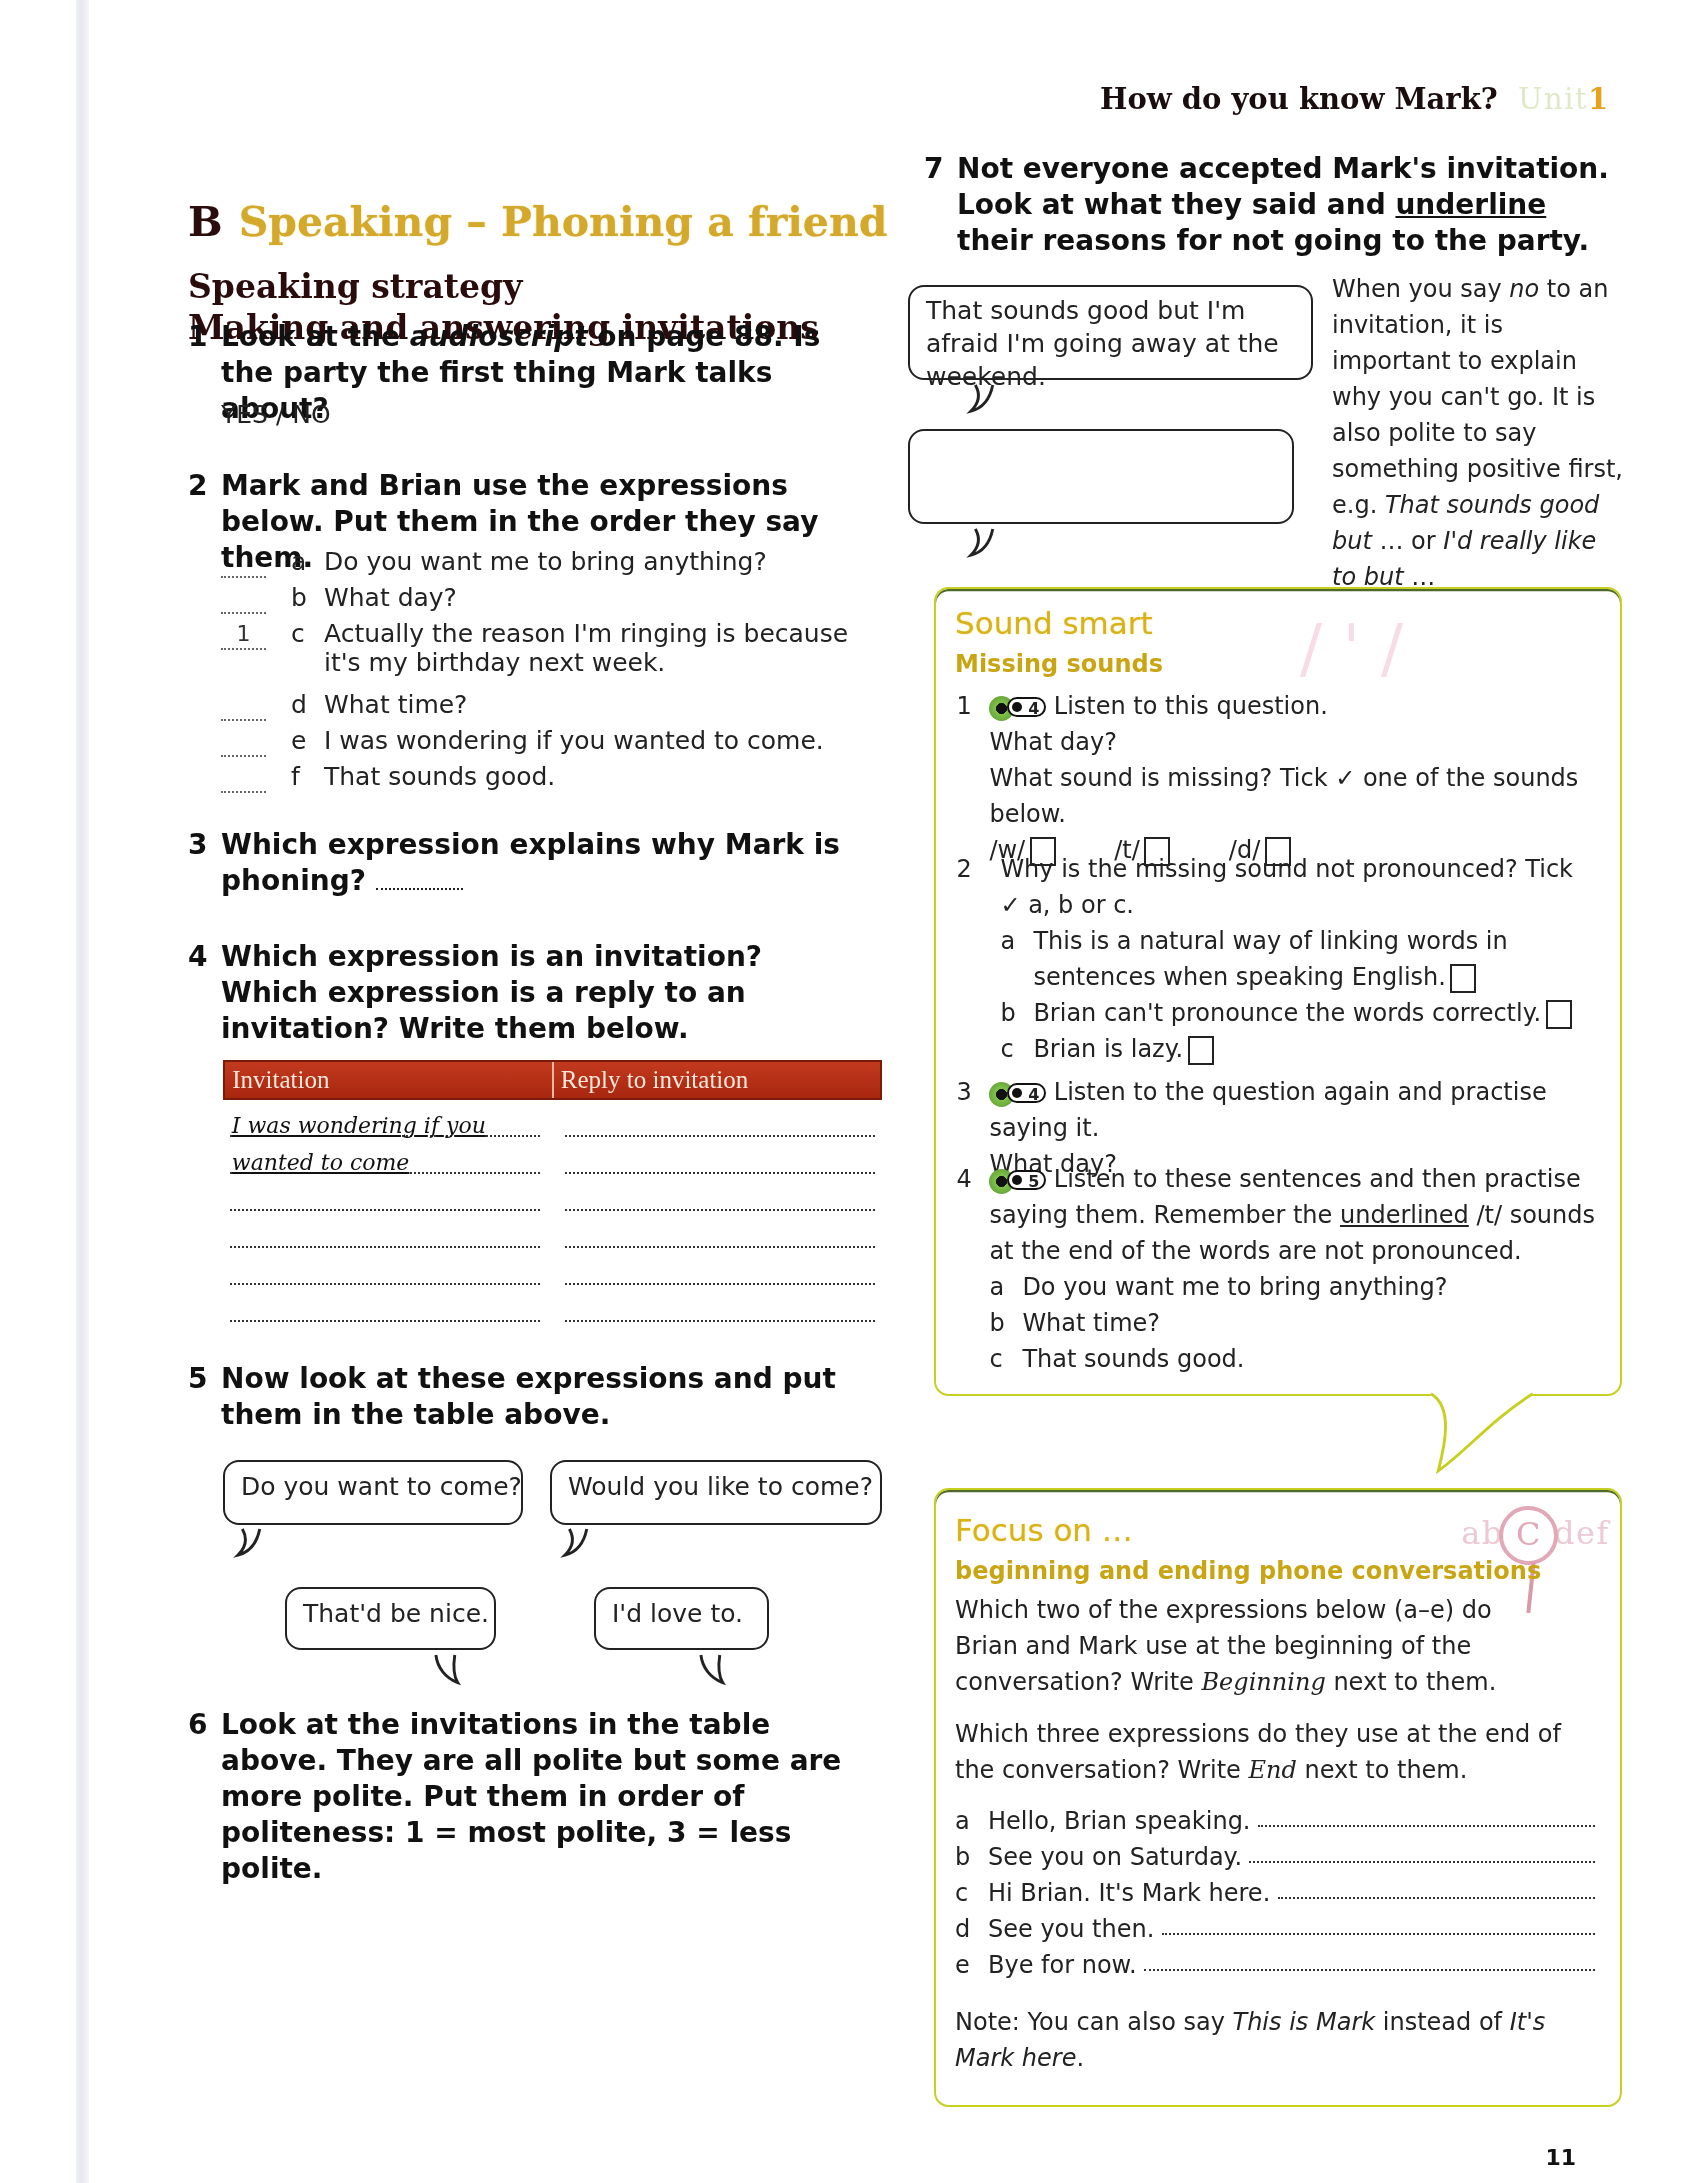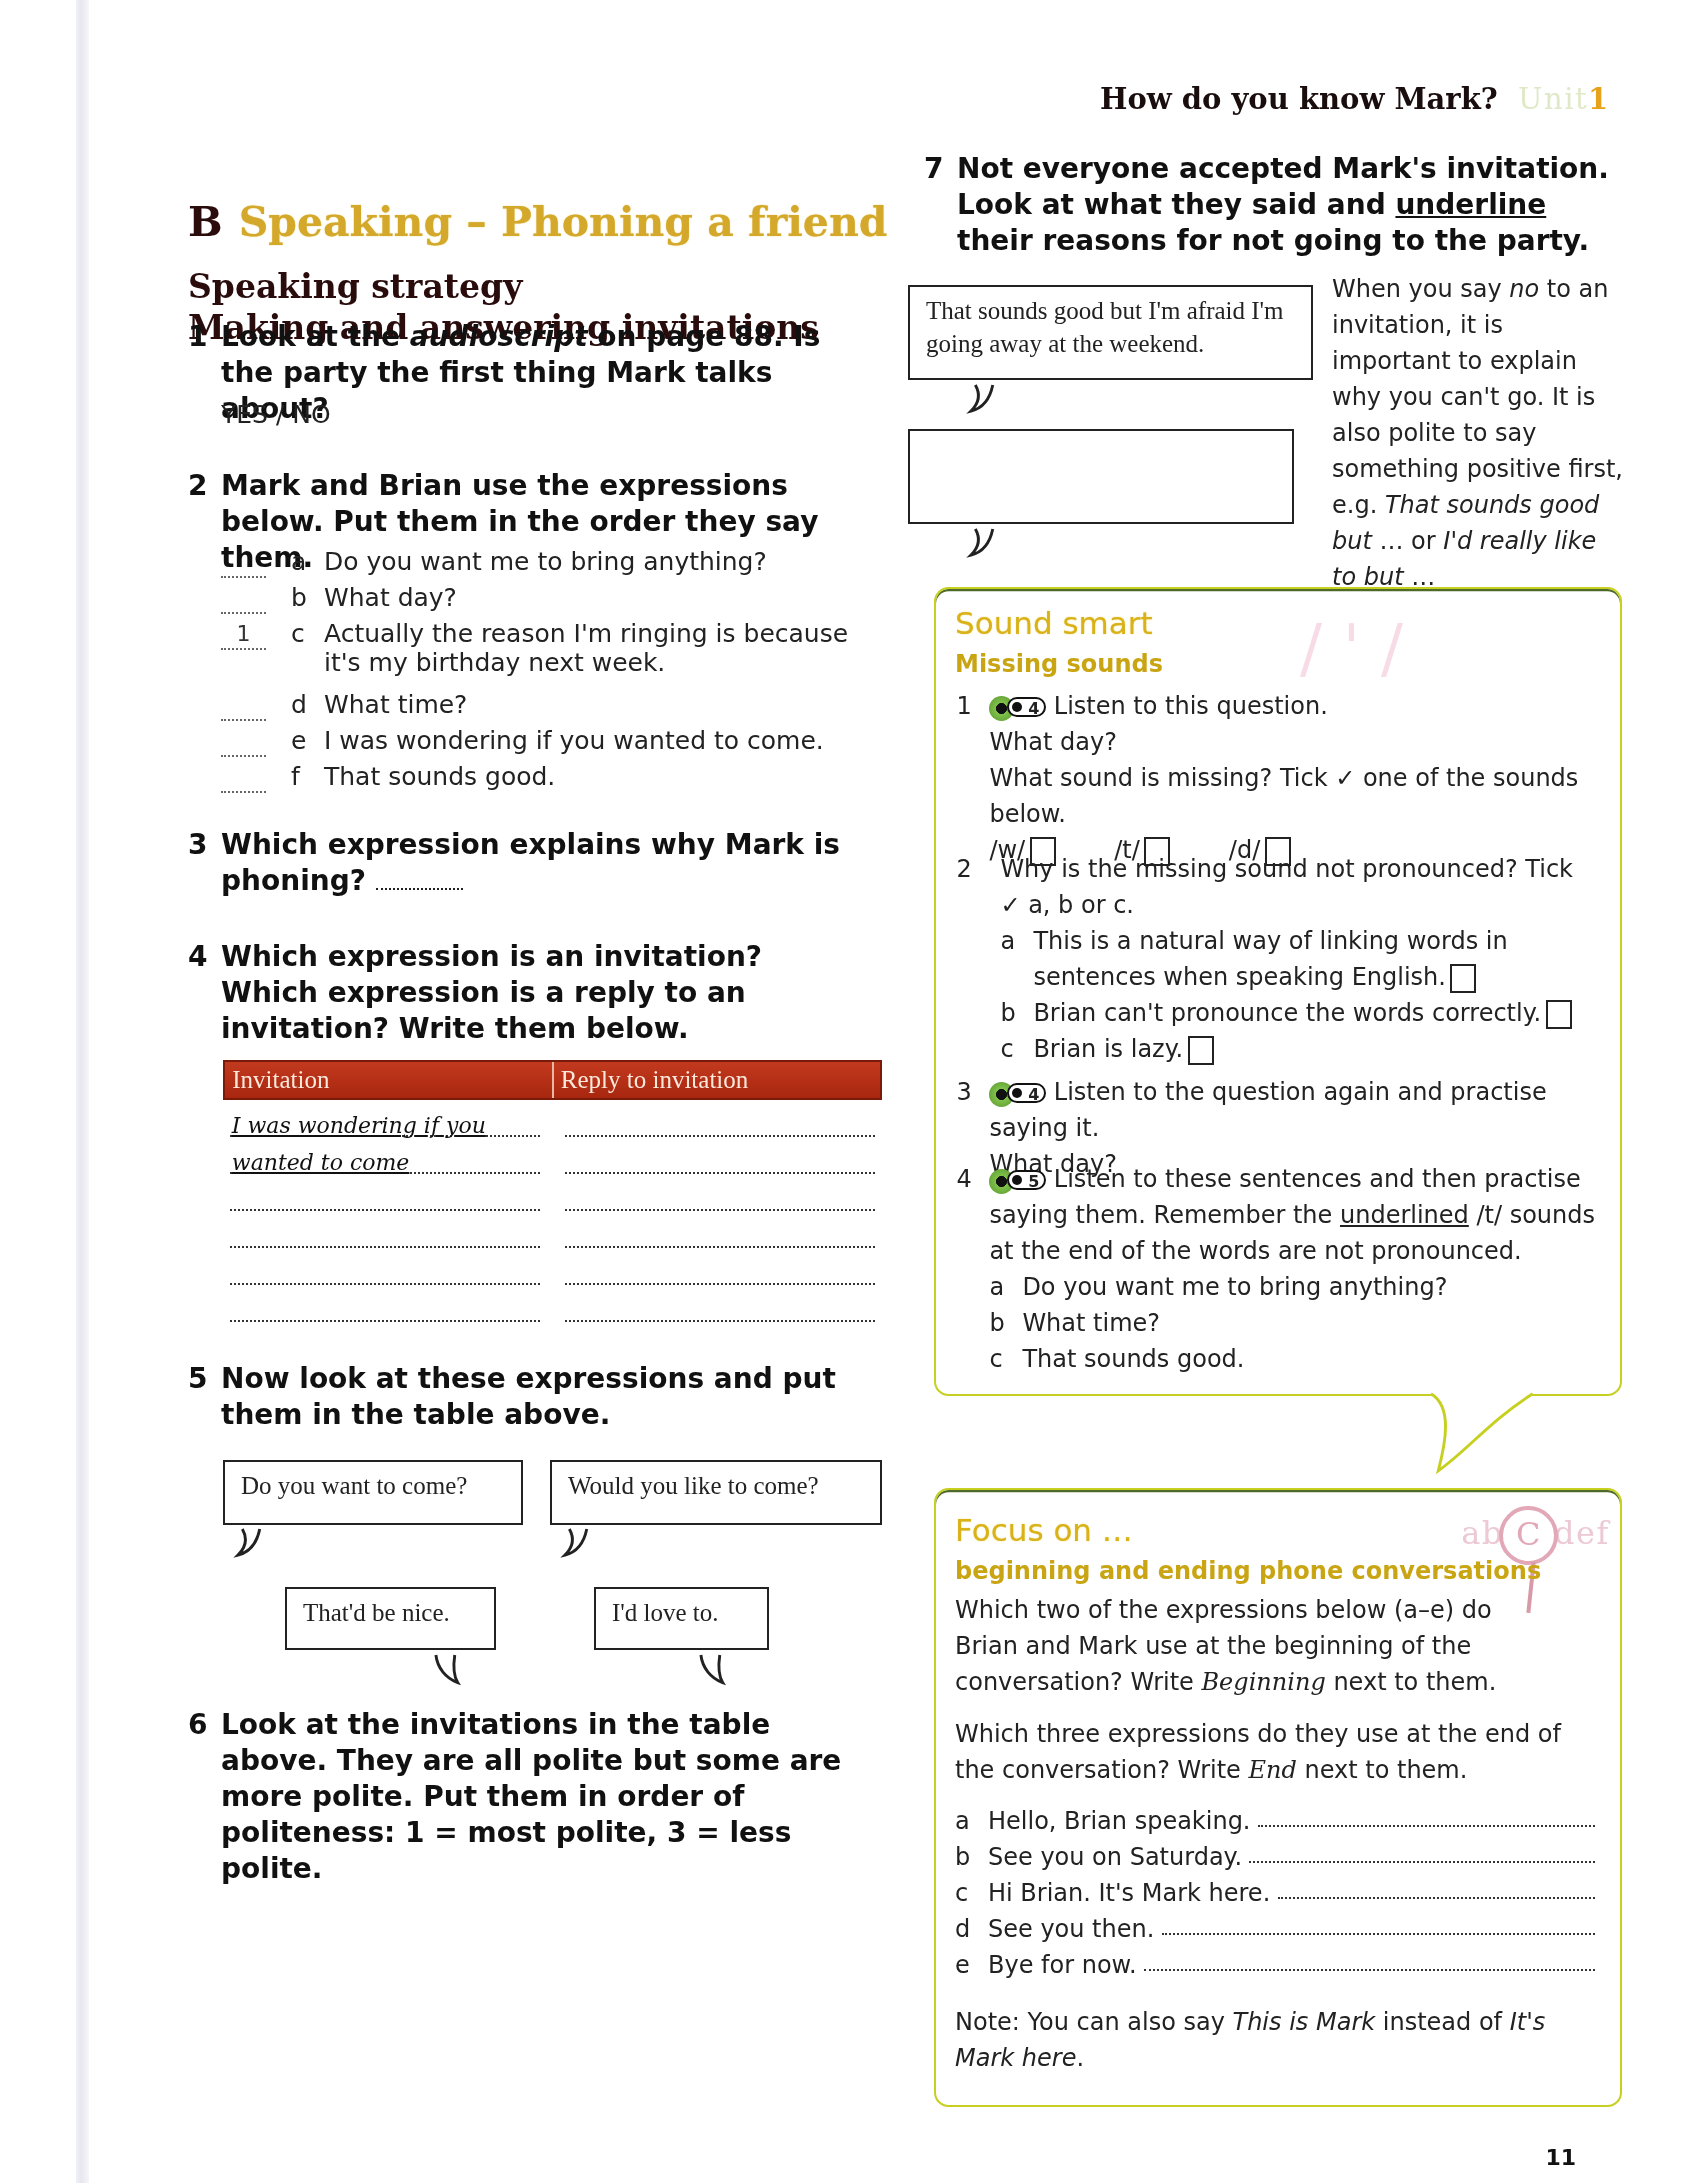--- a/index.html
+++ b/index.html
@@ -47,22 +47,22 @@
     .inv-head div { flex: 1; color: #fbe9dc; font-size: 25px; line-height: 35px; padding-left: 7.3px; font-family: Liberation Serif, serif; }
     .inv-head div + div { border-left: 2.2px solid #e6b9a0; }
     .inv-rows { display: flex; }
     .inv-col { flex: 1; padding: 0 7.3px; }
     .inv-col + .inv-col { margin-left: 10.2px; }
     .inv-line { height: 35px; border-bottom: 2.9px dotted #333; position: relative; }
     .inv-line .hw { position: absolute; left: 1.5px; bottom: -2.9px; font-family: "DejaVu Serif", serif; font-style: italic;
       font-size: 22px; color: #111; text-decoration: underline; }
 
     
-    .bubble { position: absolute; border: 2.9px solid #222; border-radius: 0; background: #fff;
-      font-size: 25px; color: #222; padding: 10.2px 16px; white-space: nowrap; box-sizing: border-box; font-family: Liberation Serif, serif; }
+    .bubble { position: absolute; border: 2.9px solid #222; border-radius: 16px; background: #fff;
+      font-size: 25px; color: #222; padding: 10.2px 16px; white-space: nowrap; box-sizing: border-box; }
     .bubble .tail { position: absolute; width: 29px; height: 29px; }
     .bubble .tail svg { width: 100%; height: 100%; overflow: visible; }
 
     
     .tip-text { left: 1332px; top: 271px; width: 291px; font-size: 24px; line-height: 36px; color: #222; }
 
     .box { position: absolute; border: 2.9px solid #c7d020; border-radius: 14.6px; background: #fff; box-sizing: border-box;
       box-shadow: inset 0 2.2px 0 #4d6a2a; }
     .box-title { font-size: 31px; color: #d9b21a; text-shadow: 0 0 1.5px #eed66c; }
     .box-sub { font-size: 24px; font-weight: bold; color: #c9a514; }

